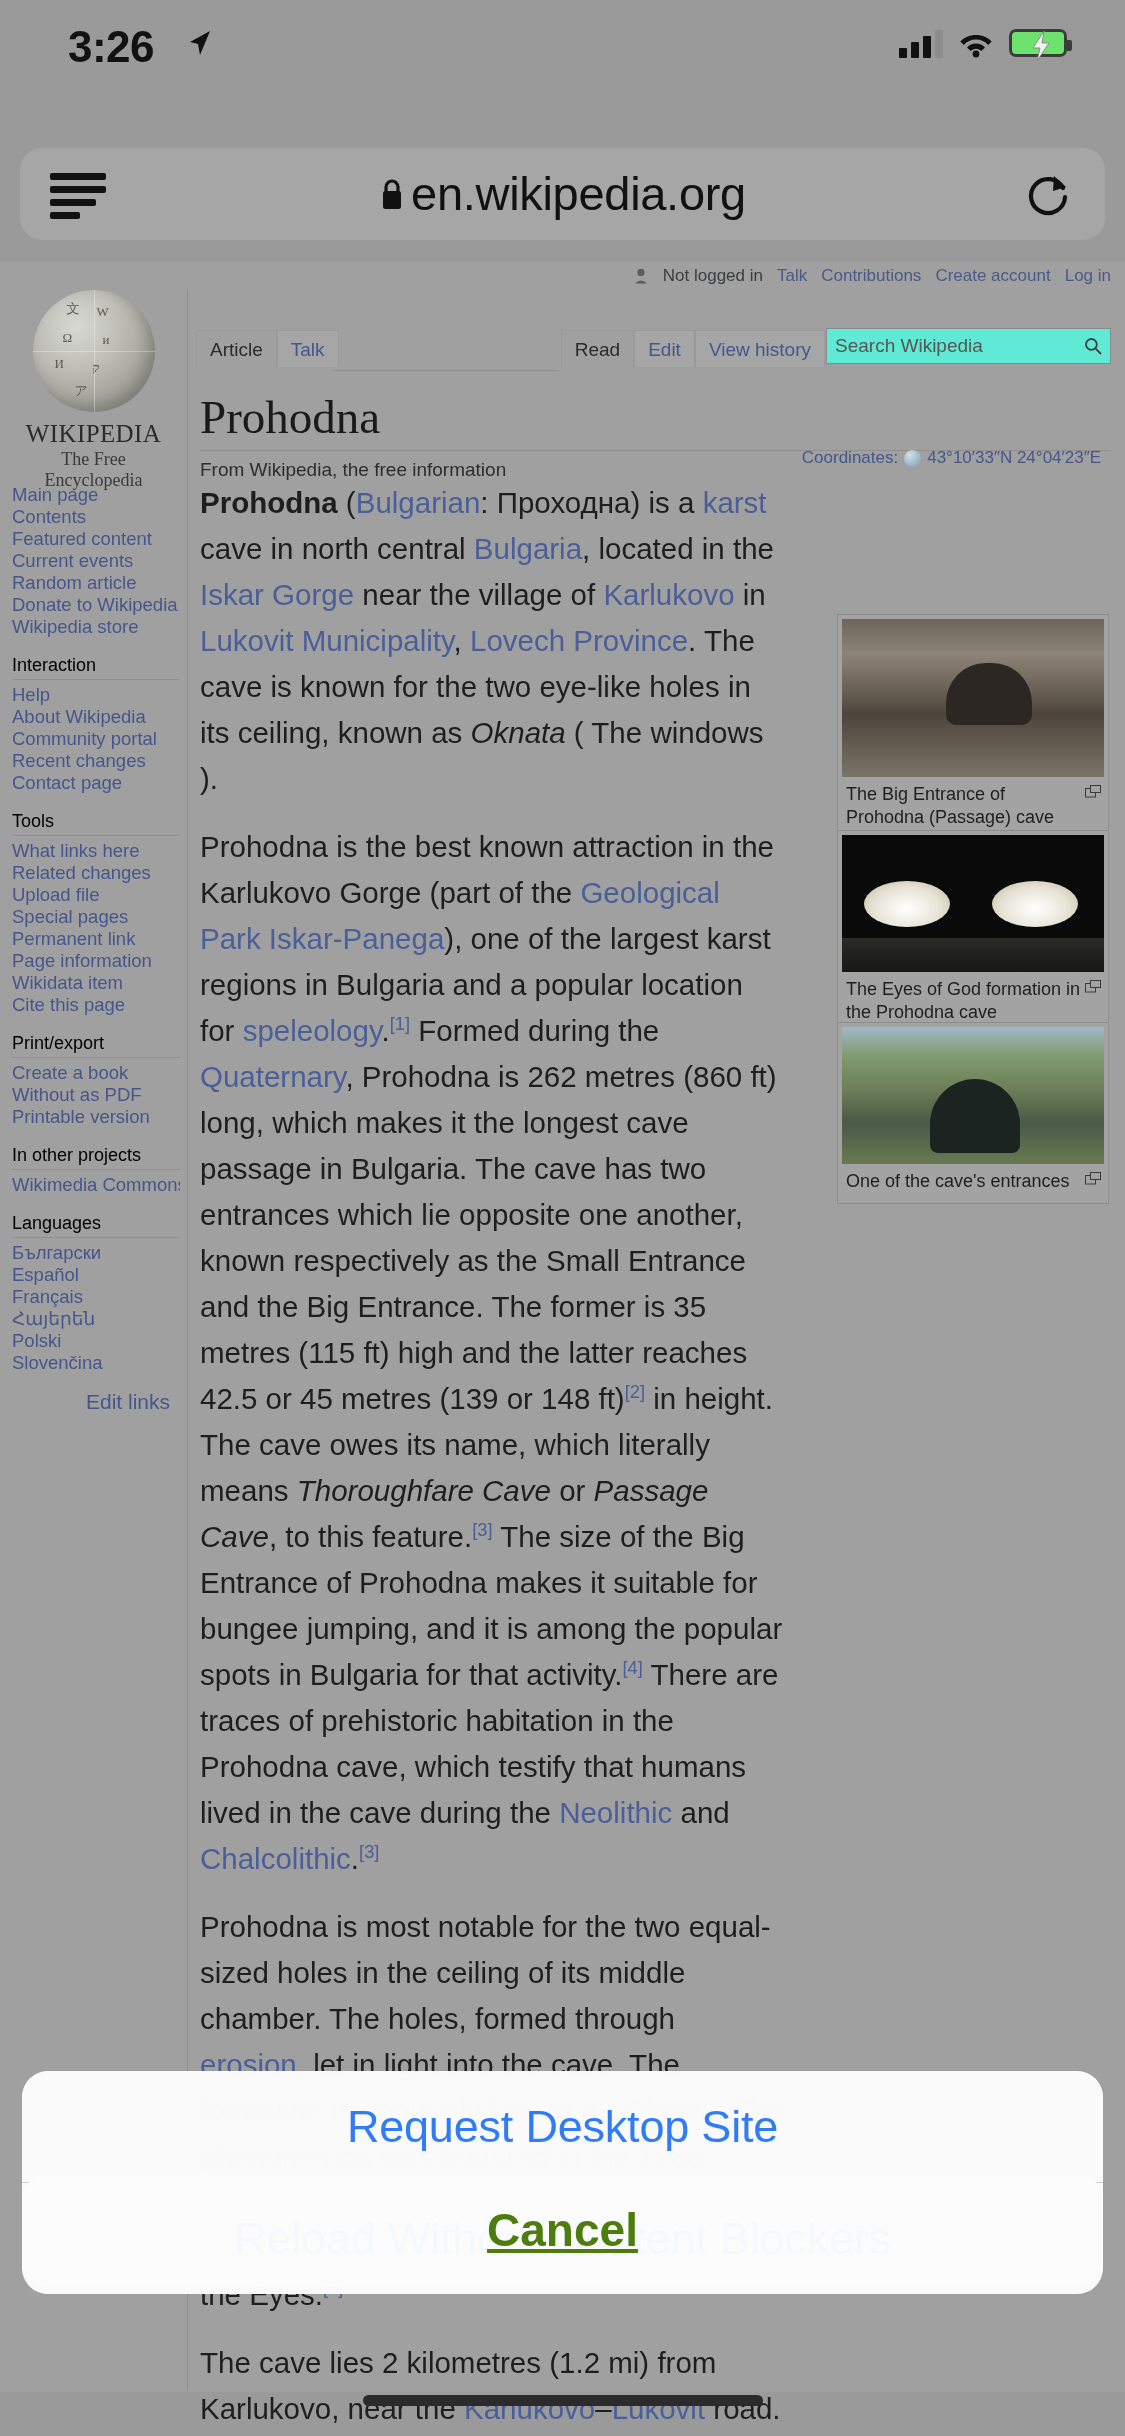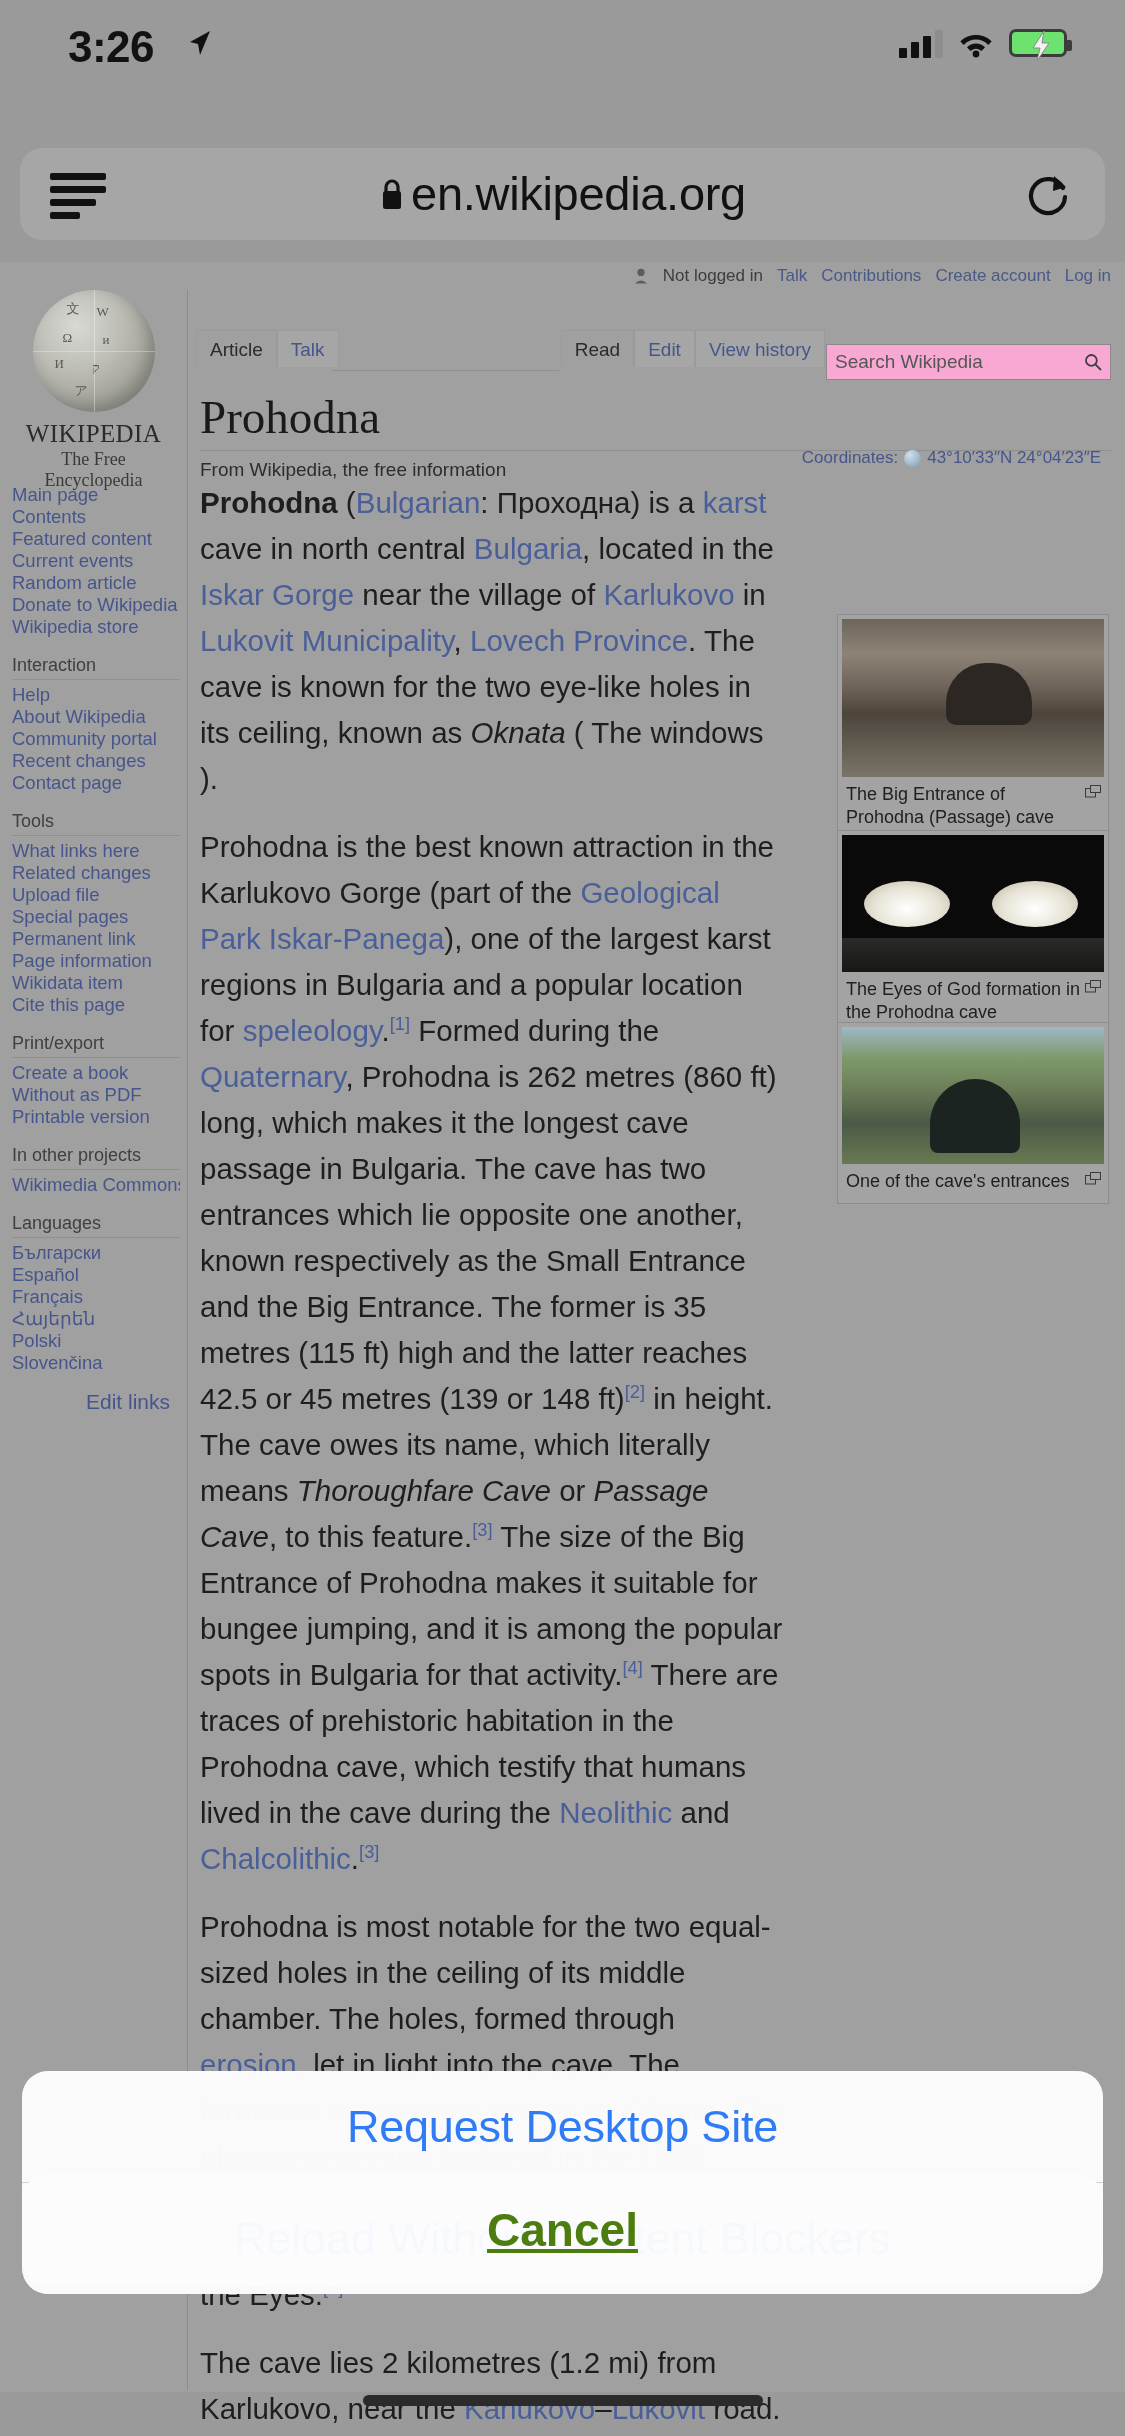--- a/index.html
+++ b/index.html
@@ -131,21 +131,21 @@
   #tagline {
     font-family: "Liberation Serif", serif; font-size: 18px; color: #3a3a3a; margin-top: 1px;
   }
 
   
   #sidebar {
     position: absolute; left: 12px; top: 222px; width: 168px;
   }
   .side-portal { margin-bottom: 17px; }
   .side-head {
-    font-size: 18px; color: #404040; padding-bottom: 3px;
+    font-size: 18px; color: #000000; padding-bottom: 3px;
     border-bottom: 1px solid #8f8f8f; margin-bottom: 4px;
   }
   .side-item {
     font-size: 18.5px; color: #46568c; line-height: 22px; white-space: nowrap; overflow: hidden;
   }
   #editlinks {
     font-size: 21px; color: #46568c; text-align: right; padding-right: 10px; margin-top: 5px;
   }
 
   
@@ -161,22 +161,22 @@
   .tab.selected { color: #2b2b2b; background: #a0a0a0; border-color: #9a9a9a; }
   #tabs-fill {
     position: absolute; left: 332px; top: 68px; right: 566px; height: 41px;
     border-bottom: 1px solid #8f8f8f;
   }
   #tabs-right {
     position: absolute; right: 300px; top: 68px;
     display: flex; align-items: flex-end; font-size: 19px;
   }
   #search-box {
-    position: absolute; right: 14px; top: 82px; width: 285px; height: 36px;
-    background: #f9a8d4; border: 1px solid #8a8a8a;
+    position: absolute; right: 14px; top: 66px; width: 285px; height: 36px;
+    background: #5eead4; border: 1px solid #8a8a8a;
     display: flex; align-items: center; padding: 0 8px;
   }
   #search-input-text {
     font-size: 19px; color: #565656; flex: 1;
   }
   #search-icon { width: 18px; height: 18px; }
 
   
   #title-block { position: absolute; left: 200px; top: 128px; right: 14px; }
   #article-title {

